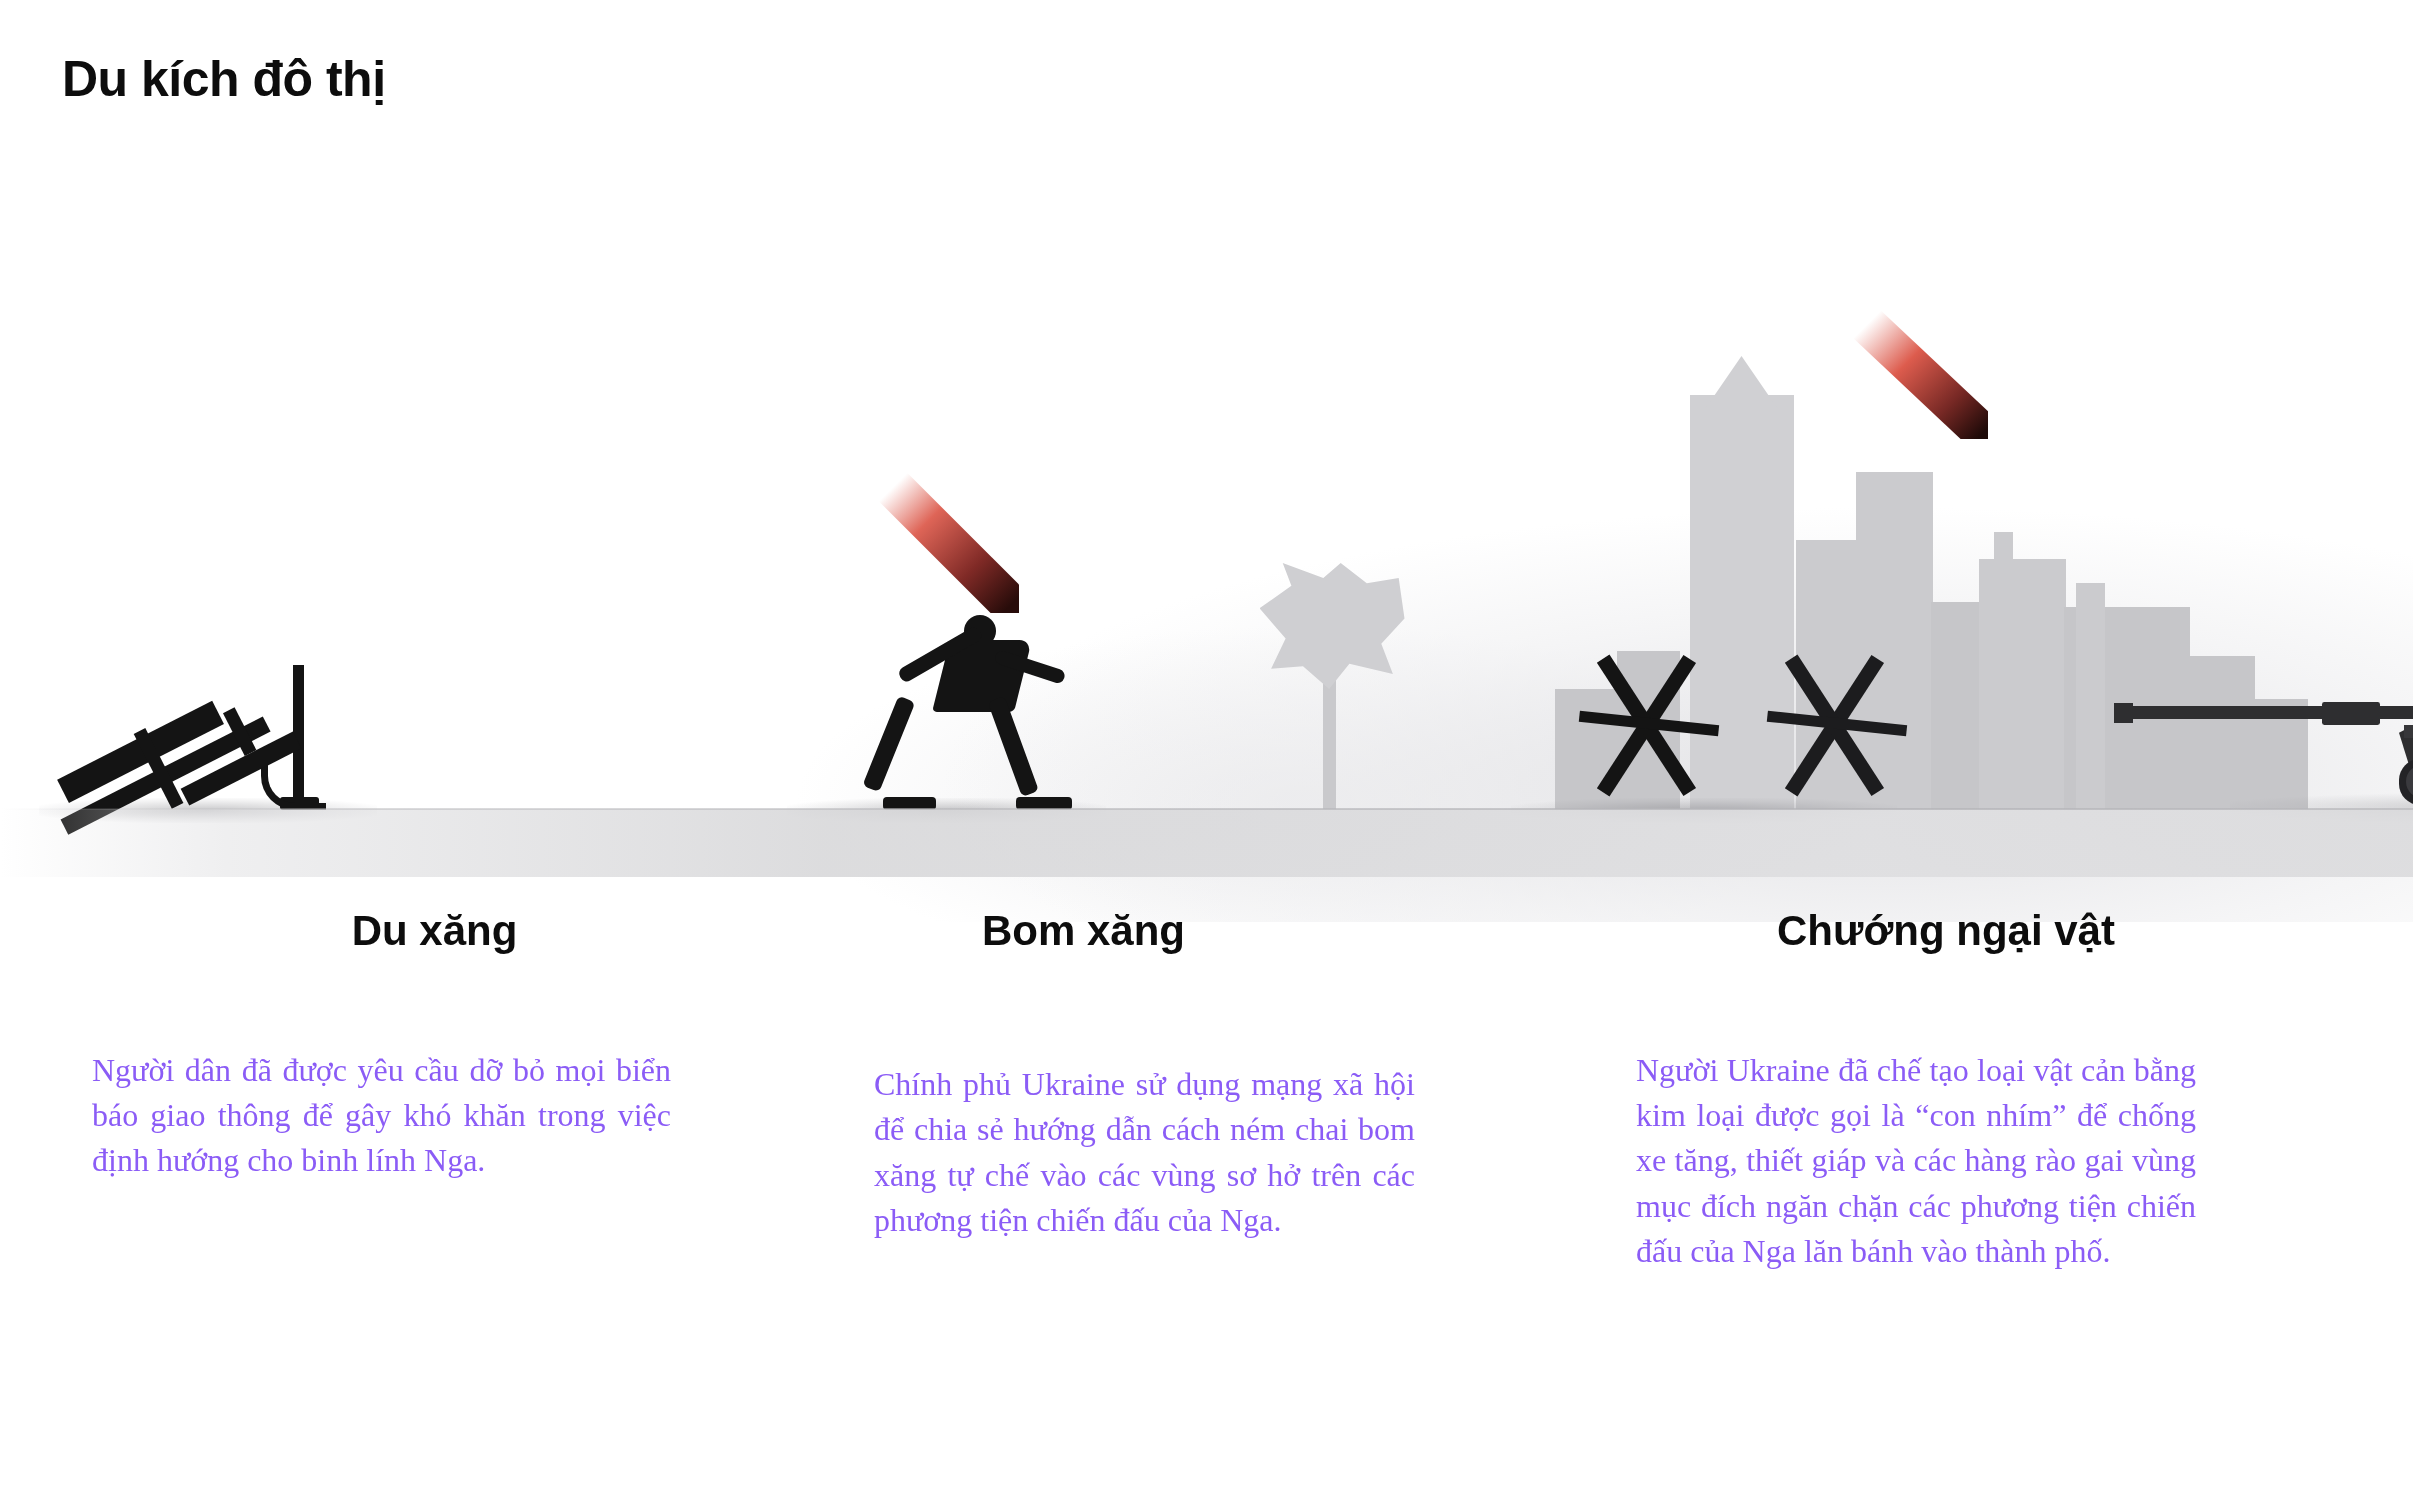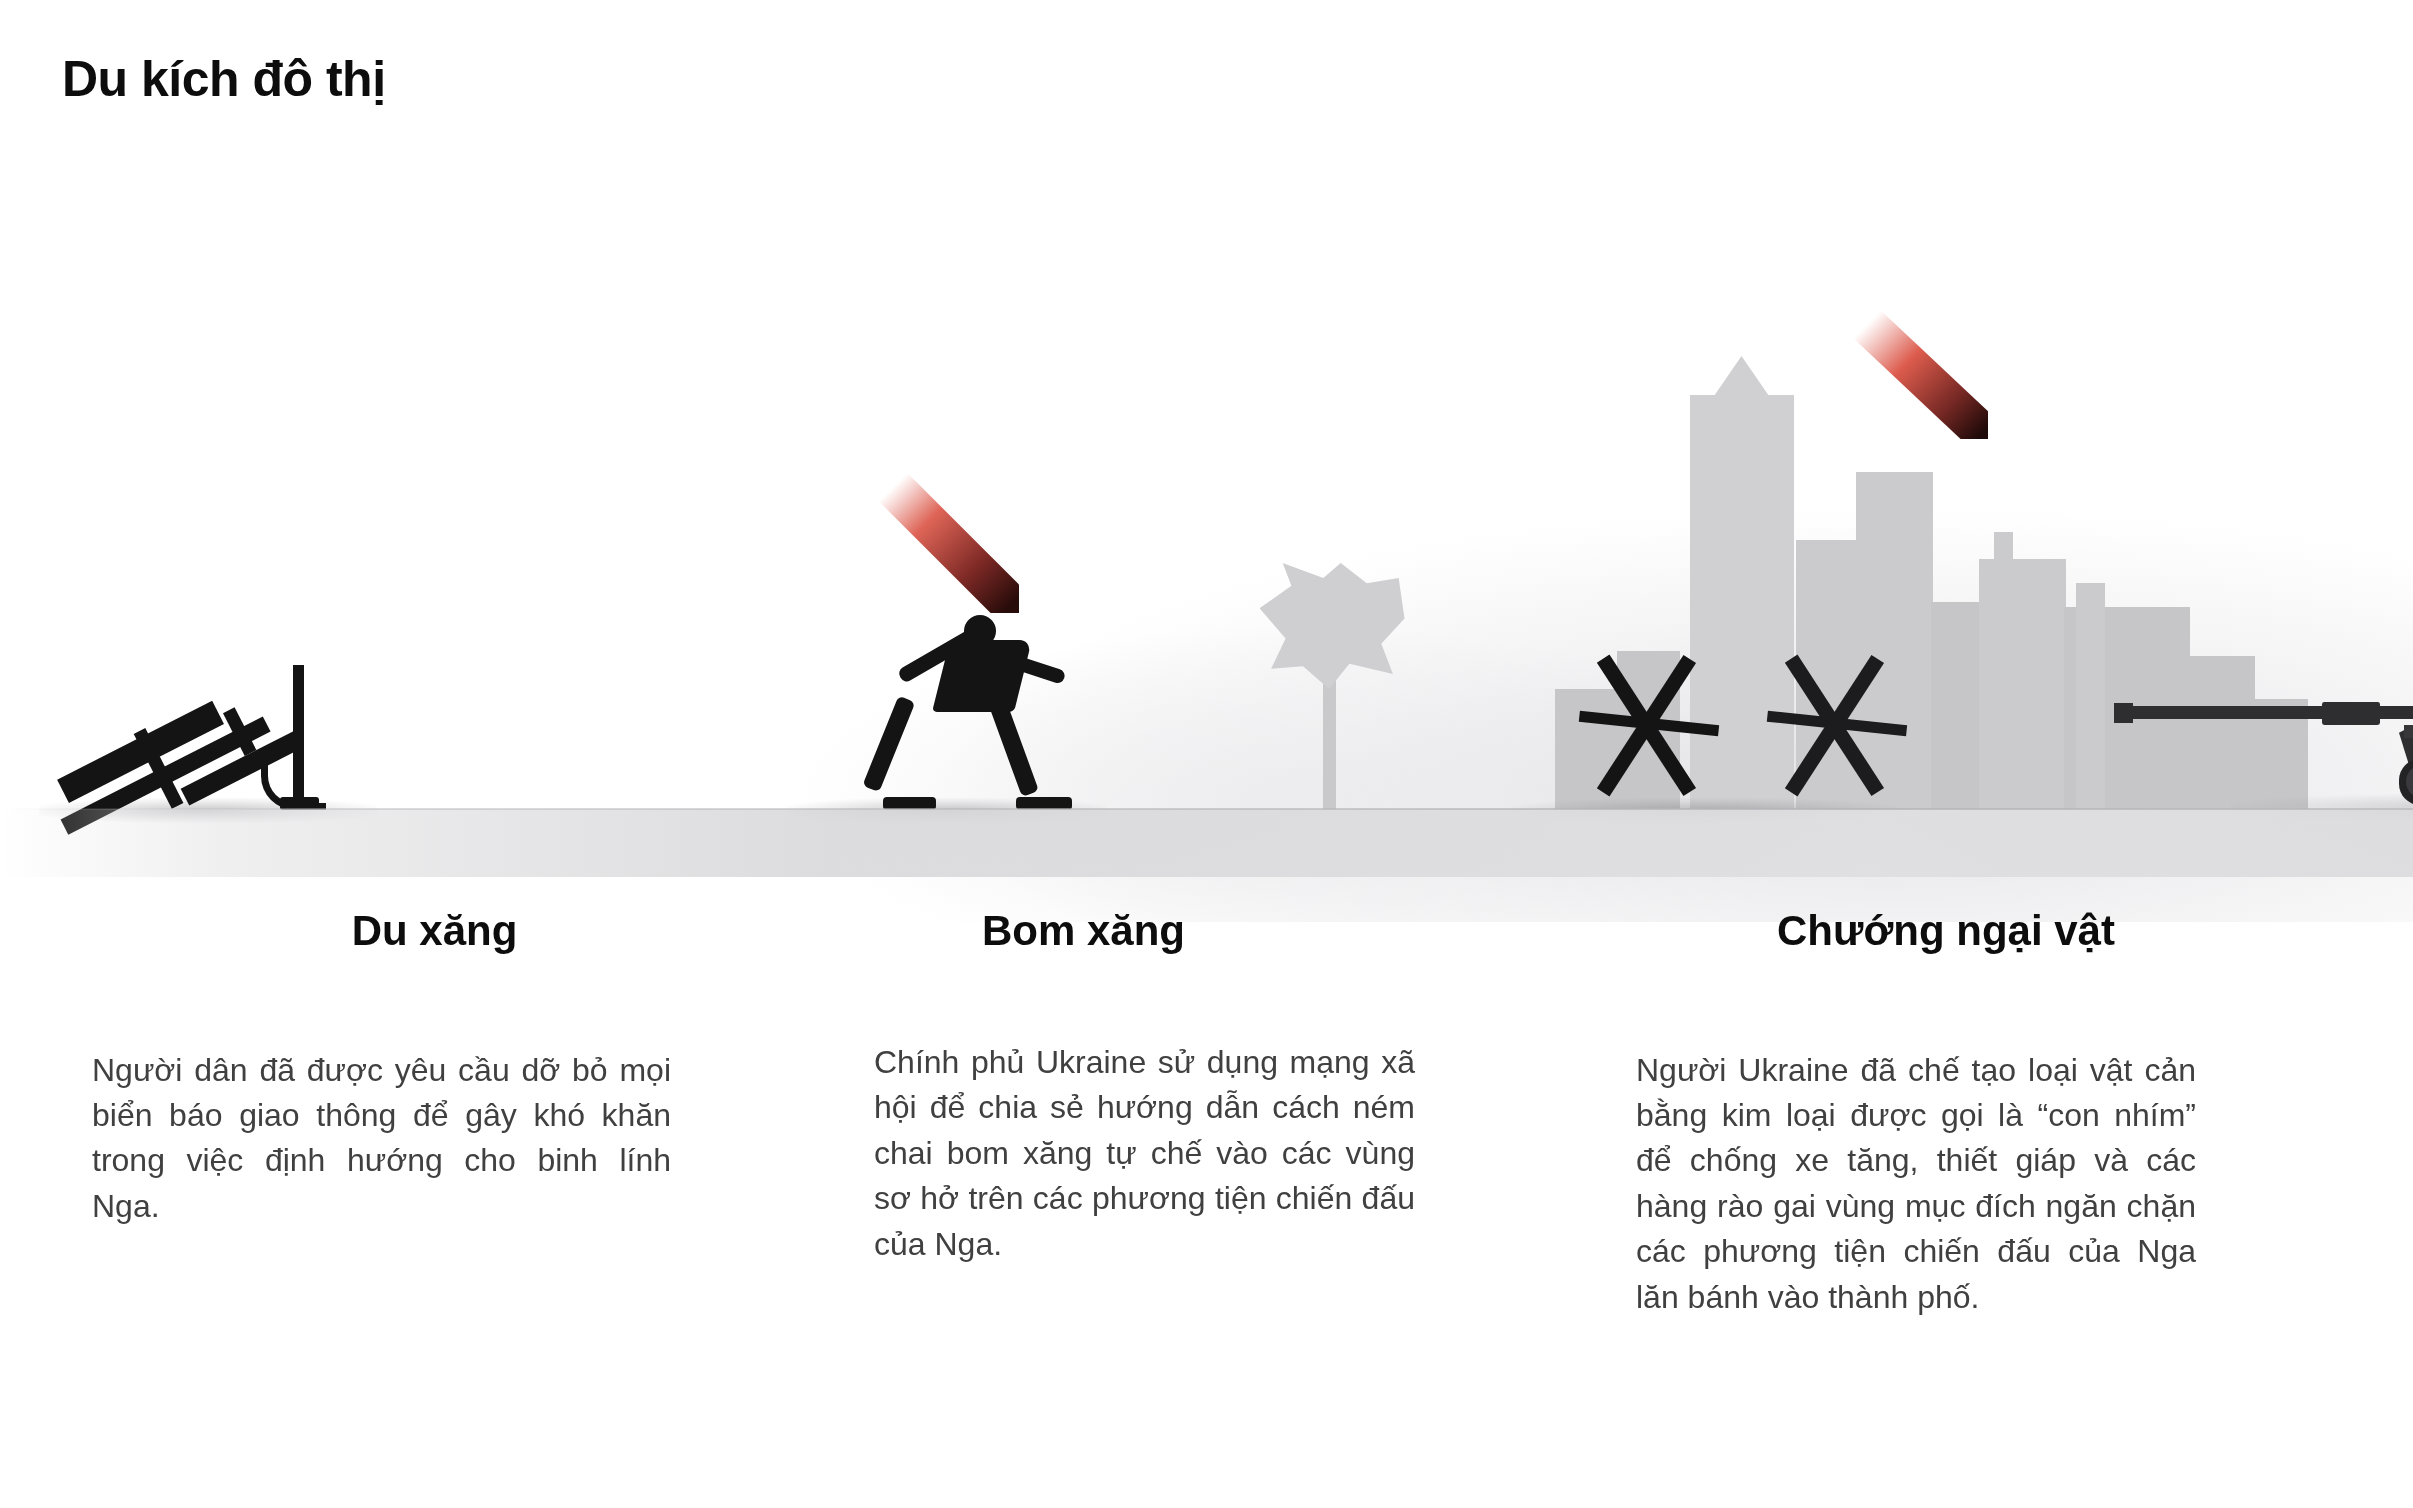--- a/index.html
+++ b/index.html
@@ -137,23 +137,24 @@
     position: absolute;
     left: 0;
     top: 1033px;
     width: 3741px;
     height: 386px;
   }
   .caption {
     position: absolute;
     font-size: 32px;
     line-height: 1.42;
-    color: #404040;
+    color: #8b5cf6;
     text-align: justify;
     text-justify: inter-word;
+    font-family: Liberation Serif, serif;
   }
 
   
   .blk { position: absolute; background: #111; }
 </style>
 </head>
 <body>
 
 <div class="header">
   <h1 class="header-title">Du kích đô thị</h1>
@@ -274,17 +275,17 @@
 <div class="labels">
   <div class="item-label" style="left:164px;  width:541px;">Du xăng</div>
   <div class="item-label" style="left:1521px; width:850px;">Chướng ngại vật</div>
   <div class="item-label" style="left:864px; width:439px;">Bom xăng</div>
   <div class="item-label" style="left:2331px; width:430px;">MBT</div>
 
 </div>
 
 <div class="captions">
   <div class="caption" style="left:92px;  top:14.5px; width:579px;">Người dân đã được yêu cầu dỡ bỏ mọi biển báo giao thông để gây khó khăn trong việc định hướng cho binh lính Nga.</div>
-  <div class="caption" style="left:874px; top:7px; width:541px;">Chính phủ Ukraine sử dụng mạng xã hội để chia sẻ hướng dẫn cách ném chai bom xăng tự chế vào các vùng sơ hở trên các phương tiện chiến đấu của Nga.</div>
+  <div class="caption" style="left:874px; top:29px; width:541px;">Chính phủ Ukraine sử dụng mạng xã hội để chia sẻ hướng dẫn cách ném chai bom xăng tự chế vào các vùng sơ hở trên các phương tiện chiến đấu của Nga.</div>
   <div class="caption" style="left:1636px; top:14.5px; width:560px;">Người Ukraine đã chế tạo loại vật cản bằng kim loại được gọi là “con nhím” để chống xe tăng, thiết giáp và các hàng rào gai vùng mục đích ngăn chặn các phương tiện chiến đấu của Nga lăn bánh vào thành phố.</div>
 
 </div>
 
 
 </body></html>

